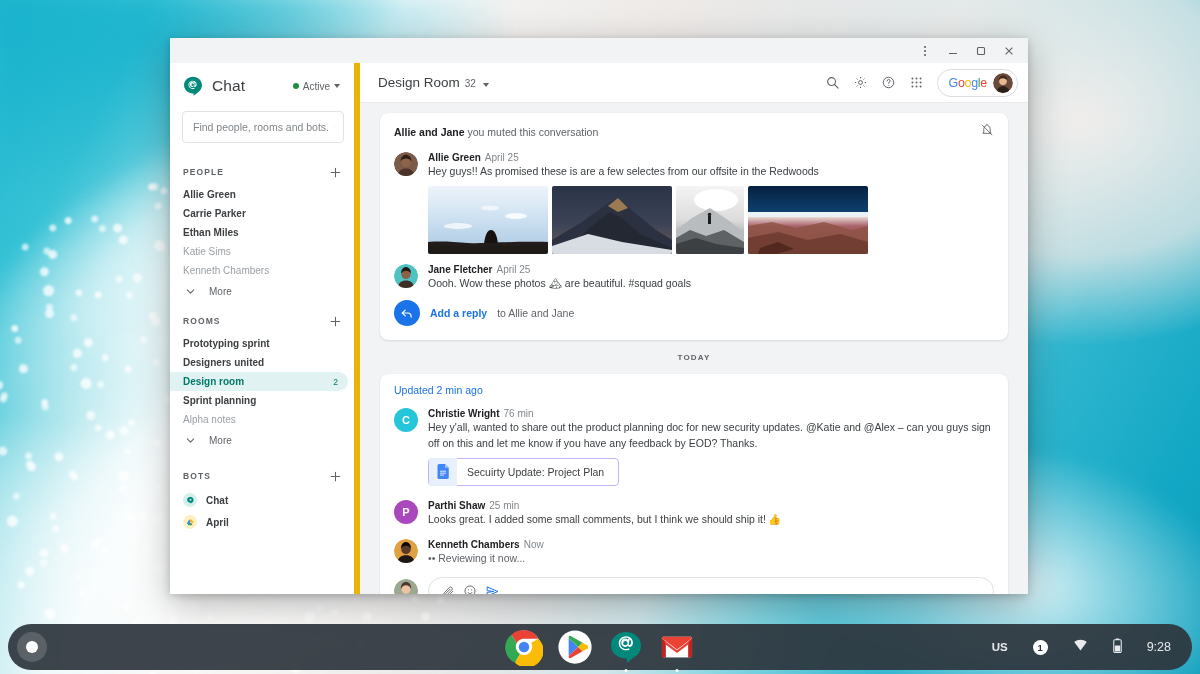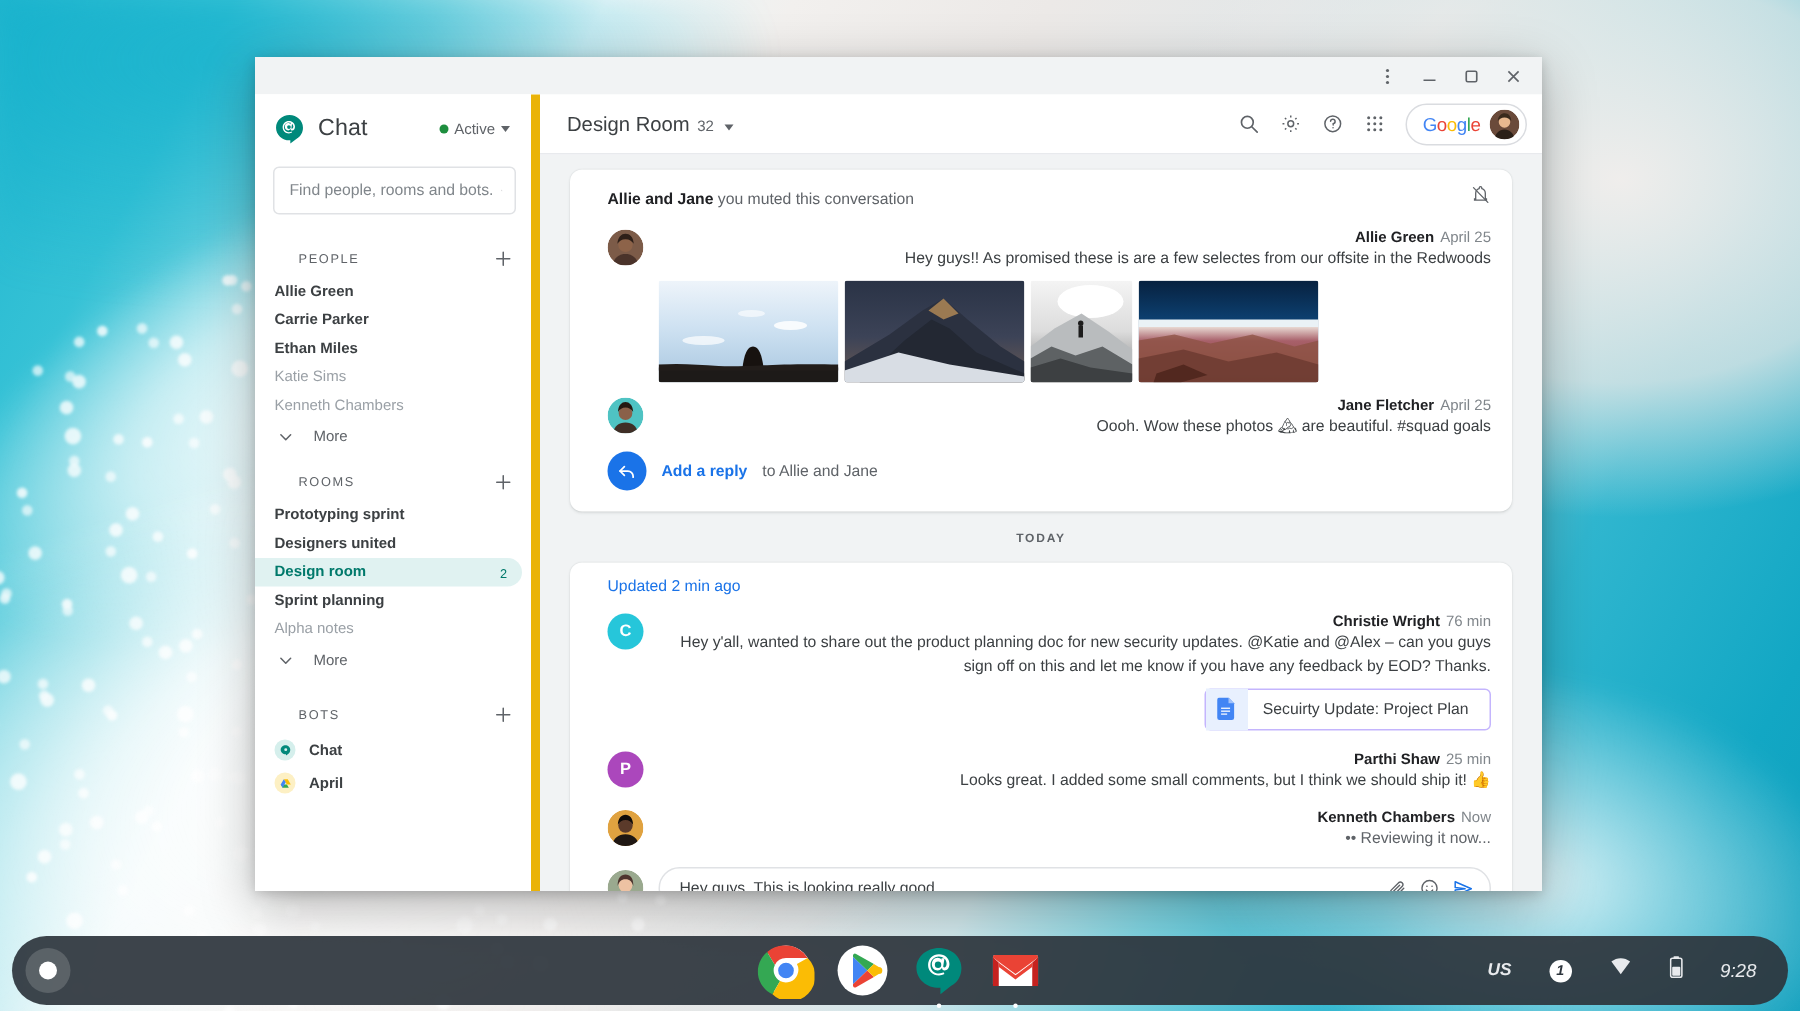--- a/index.html
+++ b/index.html
@@ -123,22 +123,22 @@
     color: #5f6368; font-family: "Liberation Sans", sans-serif;
     background: transparent;
   }
   #search-input::placeholder { color: #80868b; }
 
   .section-head {
     display: flex; align-items: center; height: 26px;
     padding: 0 10px 0 13px; margin-top: 6px;
   }
   .section-title {
-    font-size: 8.5px; font-weight: normal; letter-spacing: 1.1px;
-    color: #5f6368; text-transform: uppercase; margin-left: 16px;
+    font-size: 8.5px; font-weight: bold; letter-spacing: 1.1px;
+    color: #5f6368; text-transform: uppercase;
   }
   .plus-btn {
     margin-left: auto; width: 18px; height: 18px;
     display: flex; align-items: center; justify-content: center;
     color: #5f6368; cursor: default; border-radius: 50%;
   }
 
   .nav-item {
     height: 19px; display: flex; align-items: center;
     padding: 0 10px 0 13px; margin: 0 6px 0 0;
@@ -194,29 +194,29 @@
   #google-wordmark span:nth-child(5){color:#34A853}
   #google-wordmark span:nth-child(6){color:#EA4335}
   #account-avatar { width: 20px; height: 20px; border-radius: 50%; flex: none; overflow: hidden; }
 
   
   #stream {
     flex: 1; overflow: hidden; padding: 10px 20px 0 20px;
     display: flex; flex-direction: column; gap: 0;
   }
   .card {
-    background: #fff; border-radius: 8px; padding: 10px 14px 12px 25px;
+    background: #fff; border-radius: 8px; padding: 10px 14px 12px 14px;
     box-shadow: 0 1px 2px rgba(60,64,67,0.12), 0 0 1px rgba(60,64,67,0.1);
   }
   .muted-bar { display: flex; align-items: center; padding: 0 0 8px 0; }
   .muted-text { font-size: 10.5px; color: #5f6368; }
   .muted-text b { color: #202124; }
   .bell-off { margin-left: auto; color: #5f6368; }
 
-  .msg { display: flex; gap: 10px; padding: 3px 0; text-align: right; }
+  .msg { display: flex; gap: 10px; padding: 3px 0; }
   .avatar {
     width: 24px; height: 24px; border-radius: 50%; flex: none; overflow: hidden;
     display: flex; align-items: center; justify-content: center;
     font-size: 11px; color: #fff; font-weight: bold;
   }
   .msg-body { flex: 1; min-width: 0; }
   .msg-meta { font-size: 10px; margin-bottom: 1px; }
   .msg-author { font-weight: bold; color: #202124; }
   .msg-time { color: #80868b; margin-left: 4px; }
   .msg-text { font-size: 10.5px; color: #3c4043; line-height: 1.45; }
@@ -279,21 +279,21 @@
     gap: 13px; align-items: center;
   }
   .app-icon { width: 38px; height: 38px; position: relative; cursor: default; }
   .app-active-dot {
     position: absolute; bottom: -6px; left: 50%; transform: translateX(-50%);
     width: 3px; height: 3px; border-radius: 50%; background: #fff;
   }
   #status-tray {
     margin-left: auto; margin-right: 9px; height: 30px;
     display: flex; align-items: center; gap: 25px; padding: 0 12px;
-    border-radius: 16px; cursor: default; font-style: italic;
+    border-radius: 16px; cursor: default;
   }
   #ime-label { font-size: 11.5px; color: #e8eaed; font-weight: bold; }
   #notif-badge {
     width: 15px; height: 15px; border-radius: 50%; background: #fff;
     color: #2d343c; font-size: 9.5px; font-weight: bold;
     display: flex; align-items: center; justify-content: center;
   }
   #clock-label { font-size: 12.5px; color: #e8eaed; }
 </style>
 </head>
@@ -699,21 +699,20 @@
             <div id="composer-row">
               <span class="avatar">
                 <svg viewBox="0 0 24 24" width="24" height="24">
                   <circle cx="12" cy="12" r="12" fill="#9aa98f"></circle>
                   <path d="M3.6 24c.9-5 4-7.5 8.4-7.5s7.5 2.5 8.4 7.5z" fill="#3b3a36"></path>
                   <circle cx="12" cy="10.2" r="4.6" fill="#edc2a3"></circle>
                   <path d="M6.8 10.6C6.6 5.4 9 3 12 3s5.4 2.4 5.2 7.6c-.8-2.6-2.3-4.4-5.2-4.4S7.6 8 6.8 10.6z" fill="#4e342e"></path>
                 </svg>
               </span>
               <div id="composer-box">
-                <input id="composer-input" value="Hey guys. This is looking really good" style="">
                 <span class="cicon">
                   <svg width="13" height="13" viewBox="0 0 24 24" fill="none" stroke="#5f6368" stroke-width="1.7" stroke-linecap="round">
                     <path d="M20 11.5 11.2 20.3a4.7 4.7 0 0 1-6.6-6.6L13.7 4.5a3.2 3.2 0 0 1 4.5 4.5L9.3 18a1.7 1.7 0 0 1-2.4-2.4l8-8"></path>
                   </svg>
                 </span>
                 <span class="cicon">
                   <svg width="14" height="14" viewBox="0 0 24 24" fill="none" stroke="#5f6368" stroke-width="1.6">
                     <circle cx="12" cy="12" r="8.6"></circle>
                     <circle cx="9.1" cy="10" r=".95" fill="#5f6368" stroke="none"></circle>
                     <circle cx="14.9" cy="10" r=".95" fill="#5f6368" stroke="none"></circle>

